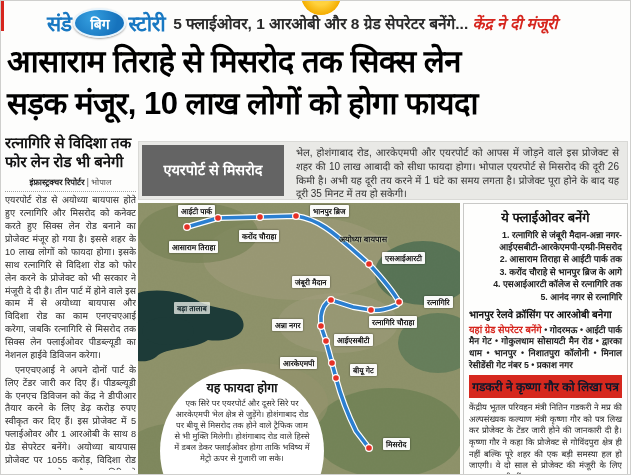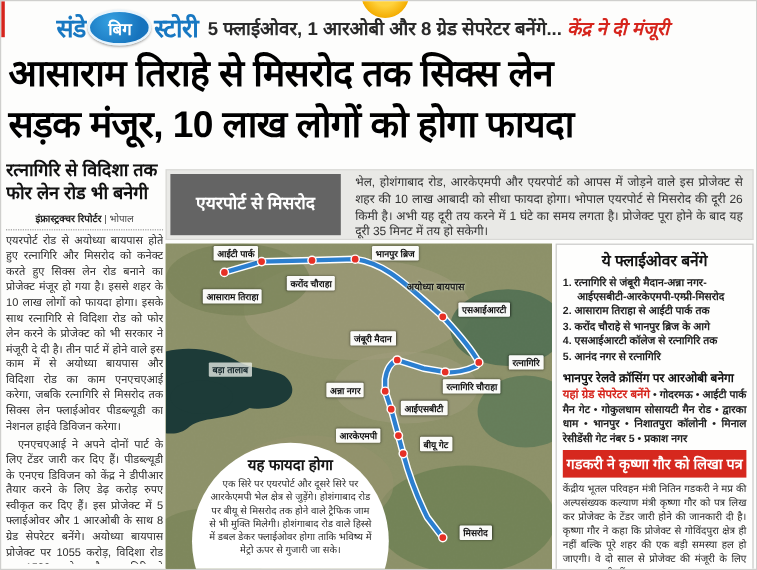--- a/index.html
+++ b/index.html
@@ -43,26 +43,26 @@
   .mlabel.plain { background:transparent; box-shadow:none; color:#1d1d1d; text-shadow:0 0 2px #cfd6b8, 0 0 2px #cfd6b8; font-size:8px; }
   .mlabel.lake { background:rgba(240,244,238,.75); box-shadow:none; color:#15272c; }
   #benefit-circle { position:absolute; left:22px; top:166px; width:164px; height:164px; border-radius:50%; background:#fff; z-index:5; text-align:center; padding:10px 14px 0 14px; }
   #benefit-title { font-size:12.5px; font-weight:bold; color:#141414; }
   #benefit-text { margin-top:3px; font-size:8.2px; line-height:1.34; color:#2e2e2e; }
 
   
   #panel { flex:1; margin-left:3px; border:1px solid #c9c9c7; background:#fefefd; padding:3px 5px; overflow:hidden; }
   #flyover-heading { text-align:center; font-size:13px; font-weight:bold; color:#141414; margin-top:1px; }
   #flyover-list { list-style:none; counter-reset:n; margin-top:4px; }
-  #flyover-list li { counter-increment:n; font-size:8.8px; line-height:1.32; font-weight:600; color:#222; padding-left:12px; text-indent:-12px; margin-top:1px; }
+  #flyover-list li { counter-increment:n; font-size:8.8px; line-height:1.32; font-weight:600; color:#222; padding-left:12px; text-indent:-12px; margin-top:1px;text-align:right; }
   #flyover-list li::before { content:counter(n) ". "; font-weight:bold; }
   #rob-note { margin-top:3px; font-size:10px; font-weight:bold; color:#111; }
   #sep-para { margin-top:3px; font-size:8.8px; line-height:1.32; font-weight:600; color:#222; text-align:justify; }
   #sep-para .red-lead { color:#d6251d; font-weight:bold; font-size:9.6px; }
-  #letter-banner { margin-top:4px; background:#d6281e; color:#ffffff; font-size:12px; font-weight:bold; text-align:center; padding:3px 2px; }
+  #letter-banner { margin-top:4px; background:#d6281e; color:#0f172a; font-size:12px; font-weight:bold; text-align:center; padding:3px 2px; }
   #letter-text { margin-top:4px; font-size:8.4px; line-height:1.38; text-align:justify; color:#2b2b2b; }
 </style>
 </head>
 <body>
 
 <div id="page">
 
   <div id="red-strip"></div>
   <div id="sun"></div>
 

